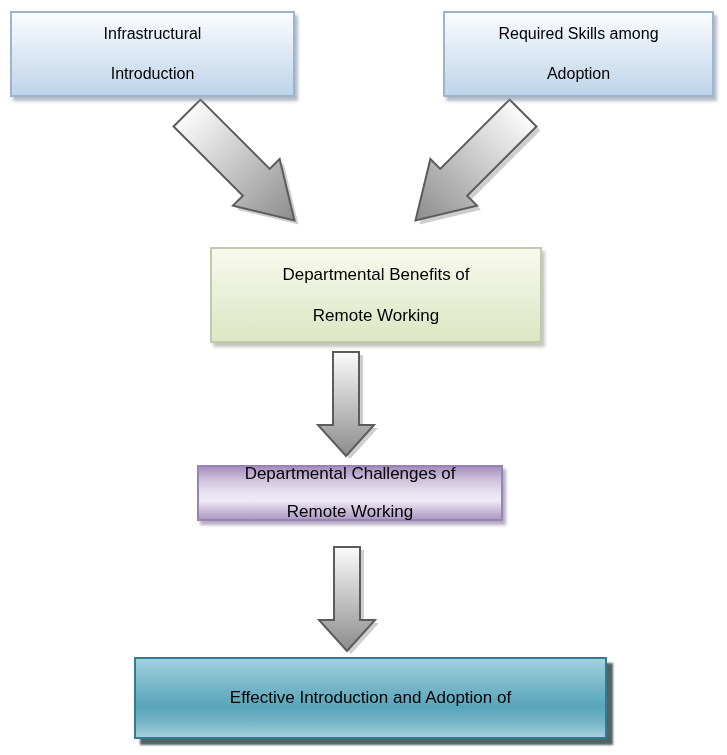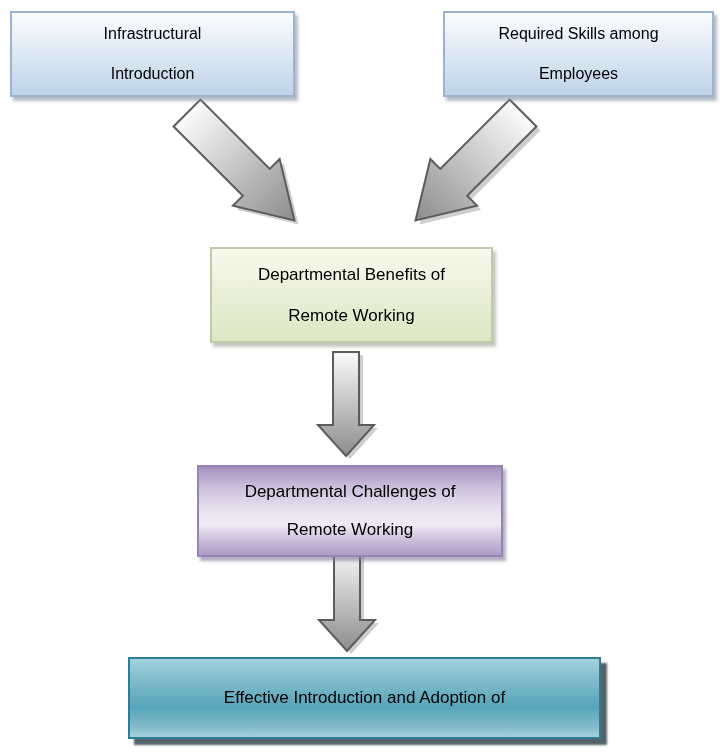--- a/index.html
+++ b/index.html
@@ -21,25 +21,25 @@
     align-items:center;
     justify-content:center;
     text-align:center;
     color:#000000;
   }
   .node .line{display:block;white-space:nowrap;}
   .n-infra{left:10px;top:11px;width:285px;height:86px;font-size:16px;line-height:40px;
     box-shadow:3px 4px 3px rgba(128,143,164,0.6);}
   .n-skills{left:443px;top:11px;width:271px;height:86px;font-size:16px;line-height:40px;
     box-shadow:3px 4px 3px rgba(128,143,164,0.6);align-items:center;}
-  .n-benefits{left:210px;top:247px;width:283px;height:96px;font-size:17px;line-height:41px;
+  .n-benefits{left:210px;top:247px;width:332px;height:96px;font-size:17px;line-height:41px;
     box-shadow:3px 4px 3px rgba(150,152,140,0.55);}
-  .n-challenges{left:197px;top:465px;width:306px;height:92px;font-size:17px;line-height:38px;
+  .n-challenges{left:197px;top:465px;width:306px;height:56px;font-size:17px;line-height:38px;
     box-shadow:3px 4px 3px rgba(128,115,150,0.6);}
-  .n-adoption{left:128px;top:657px;width:473px;height:82px;font-size:17px;line-height:28px;
+  .n-adoption{left:134px;top:657px;width:473px;height:82px;font-size:17px;line-height:28px;
     box-shadow:6px 6px 2px rgba(38,60,68,0.8);}
 </style>
 </head>
 <body style="background: rgb(255, 255, 255);">
 
 <div class="canvas">
 
   <svg class="arrow-layer" viewBox="0 0 727 755" xmlns="http://www.w3.org/2000/svg">
     <defs>
       <linearGradient id="gArrow" x1="0" y1="0" x2="0" y2="1">
@@ -71,21 +71,21 @@
     </g>
   </svg>
 
   <div class="node n-infra" style="background: linear-gradient(rgb(250, 252, 254), rgb(221, 232, 243) 50%, rgb(190, 212, 233)); border-color: rgb(156, 180, 207);">
     <span class="line">Infrastructural</span>
     <span class="line">Introduction</span>
   </div>
 
   <div class="node n-skills" style="background: linear-gradient(rgb(250, 252, 254), rgb(221, 232, 243) 50%, rgb(190, 212, 233)); border-color: rgb(156, 180, 207);">
     <span class="line">Required Skills among</span>
-    <span class="line">Employees</span>
+    <span class="line">Adoption</span>
   </div>
 
   <div class="node n-benefits" style="background: linear-gradient(rgb(248, 250, 237), rgb(233, 239, 216) 50%, rgb(220, 231, 195)); border-color: rgb(194, 201, 172);">
     <span class="line">Departmental Benefits of</span>
     <span class="line">Remote Working</span>
   </div>
 
   <div class="node n-challenges" style="background: linear-gradient(rgb(167, 143, 192), rgb(207, 195, 221) 25%, rgb(233, 227, 240) 50%, rgb(239, 234, 244) 65%, rgb(195, 179, 212) 88%, rgb(175, 156, 197)); border-color: rgb(152, 132, 180);">
     <span class="line">Departmental Challenges of</span>
     <span class="line">Remote Working</span>

